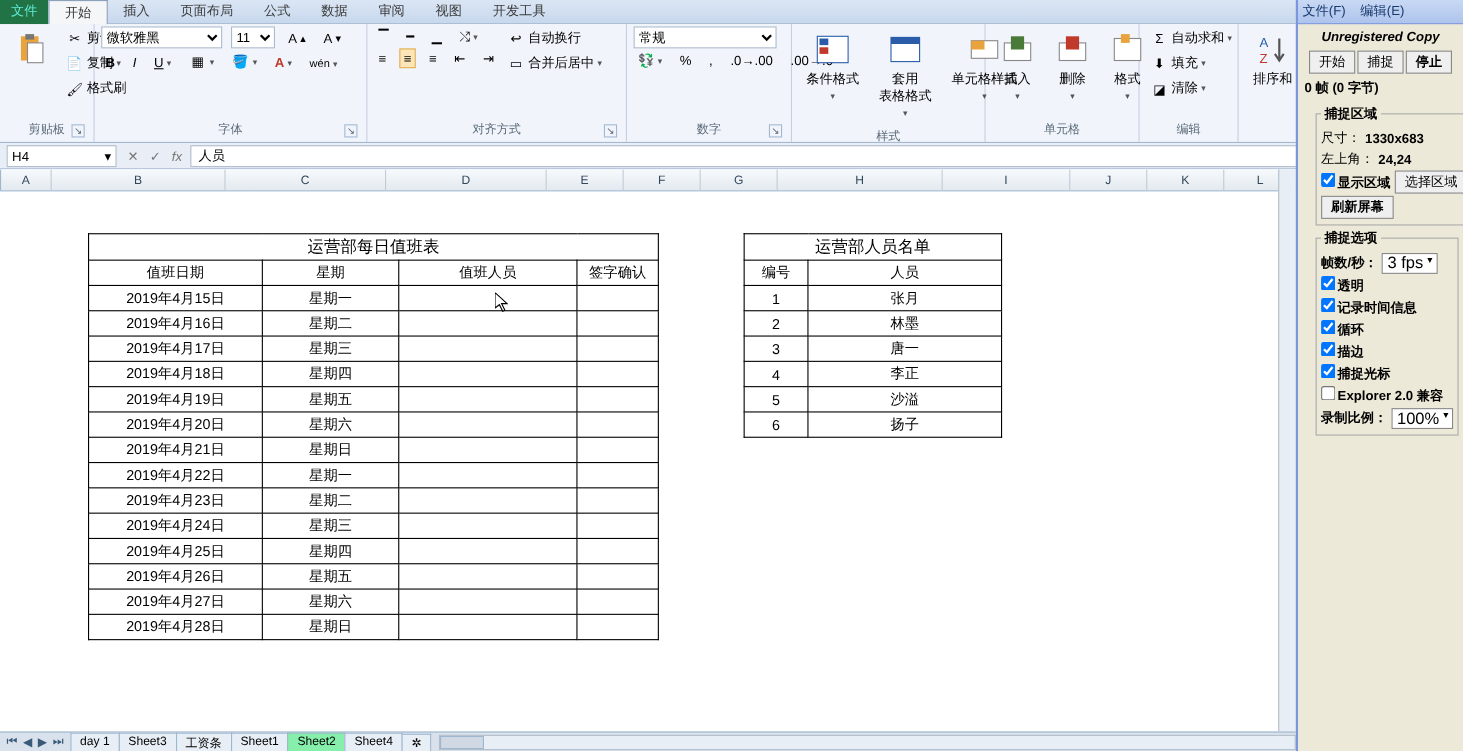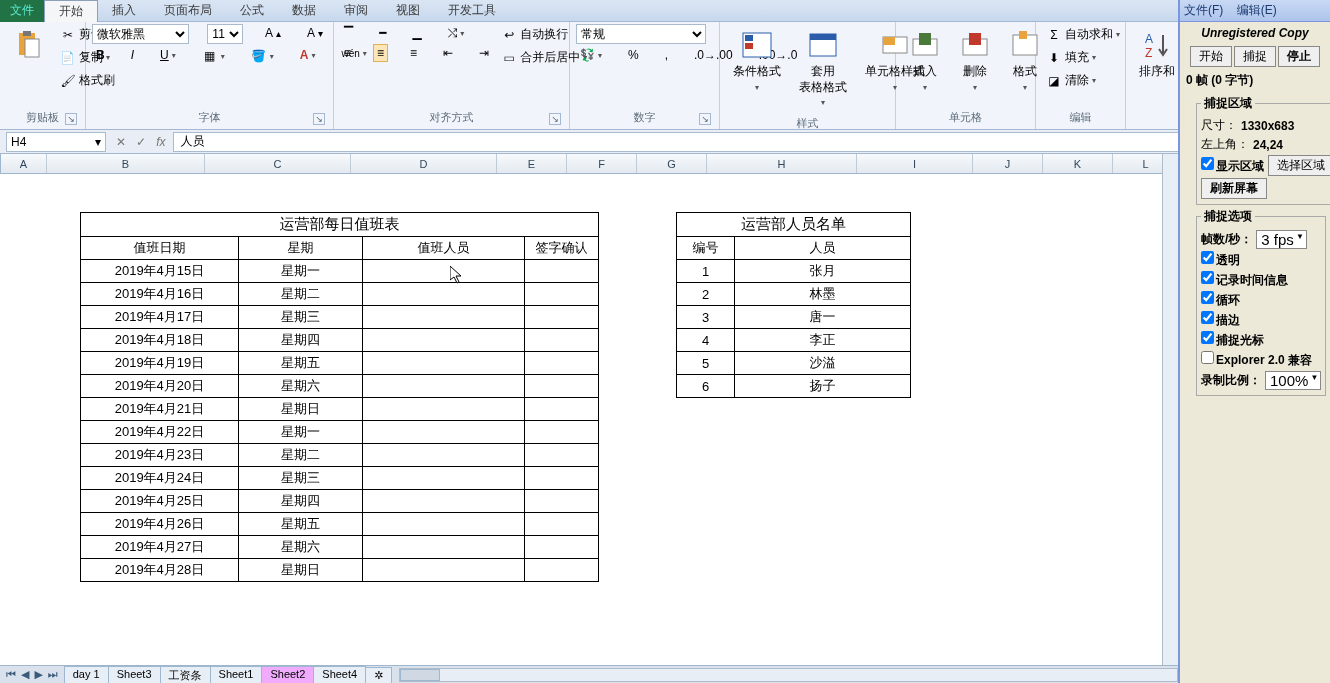--- a/index.html
+++ b/index.html
@@ -11,21 +11,21 @@
 .tab { padding: 3px 14px; color: #3b3b3b; cursor: pointer; height: 22px; display: flex; align-items: center; }
 .tab.active { background: #f5f6f7; border: 1px solid #8ba0bc; border-bottom: none; }
 
 
 .ribbon { height: 108px; background: #f1f5fb; border-bottom: 1px solid #a5b8d1; display: flex; position: relative; }
 .ribbon-group { border-right: 1px solid #c5d0de; padding: 2px 6px 2px 6px; display: flex; flex-direction: column; justify-content: space-between; height: 100%; position: relative; }
 .group-body { display: flex; align-items: flex-start; gap: 4px; flex: 1; }
 .group-label { text-align: center; font-size: 11px; color: #5c6b7a; padding: 2px 0; position: relative; }
 .group-label .dlg { position: absolute; right: 2px; bottom: 2px; font-size: 9px; color: #5c6b7a; border: 1px solid #a5b8d1; width: 12px; height: 12px; line-height: 10px; }
 .col { display: flex; flex-direction: column; gap: 2px; }
-.row { display: flex; align-items: flex-start; gap: 18px; }
+.row { display: flex; align-items: flex-end; gap: 8px; }
 .btn { border: 1px solid transparent; padding: 1px 3px; display: flex; align-items: center; gap: 3px; cursor: pointer; white-space: nowrap; }
 .btn .caret { font-size: 8px; color: #555; }
 .big-btn { flex-direction: column; text-align: center; padding: 4px 6px; line-height: 1.3; }
 .icon { width: 16px; height: 16px; display: inline-flex; align-items: center; justify-content: center; }
 .icon-lg { width: 32px; height: 32px; }
 .sel-font { border: 1px solid #abc; background: #fff; height: 20px; font-size: 12px; }
 .fw { width: 110px; }
 .fs { width: 40px; }
 
 
@@ -50,21 +50,21 @@
 .t1 td.c1 { width: 158px; } .t1 td.c2 { width: 124px; } .t1 td.c3 { width: 162px; margin-top: 24px; } .t1 td.c4 { width: 74px; }
 .t2 { top: 38px; left: 676px; }
 .t2 td.c1 { width: 58px; } .t2 td.c2 { width: 176px; }
 .cursor { position: absolute; width: 12px; height: 18px; pointer-events: none; }
 
 
 .sheet-bar { position: absolute; bottom: 0; left: 0; width: 1178px; height: 18px; background: #d9e1ec; display: flex; align-items: center; border-top: 1px solid #9eb6ce; font-size: 11px; }
 .sheet-nav { display: flex; gap: 1px; padding: 0 4px; color: #3a5a7a; }
 .sheet-nav span { padding: 0 2px; cursor: pointer; }
 .sheet-tab { padding: 1px 8px; border: 1px solid #9eb6ce; border-bottom: none; background: #e8eef6; cursor: pointer; margin-right: -1px; }
-.sheet-tab.active { background: #f0abfc; }
+.sheet-tab.active { background: #86efac; }
 .sb-h { flex: 1; margin-left: 8px; height: 14px; background: #e8eef6; border: 1px solid #b0bdc9; position: relative; }
 .sb-h .thumb { position: absolute; left: 0; width: 40px; top: 0; bottom: 0; background: #cfd8e3; border: 1px solid #9eb6ce; }
 .vscroll { position: absolute; right: 152px; top: 154px; width: 16px; bottom: 18px; background: #e8eef6; border-left: 1px solid #b0bdc9; }
 
 
 .panel { position: absolute; right: 0; top: 0; width: 152px; height: 683px; background: #ece9d8; border-left: 2px solid #7a96df; font-size: 12px; }
 .panel .menu { background: linear-gradient(#c8d9f4,#aec4ec); padding: 2px 4px; color: #1a3a6e; border-bottom: 1px solid #7a96df; }
 .panel .menu span { margin-right: 10px; }
 .panel .title { text-align: center; font-weight: bold; font-style: italic; padding: 4px 5px; }
 .panel .btnrow { display: flex; justify-content: center; gap: 2px; padding: 2px 4px; }

